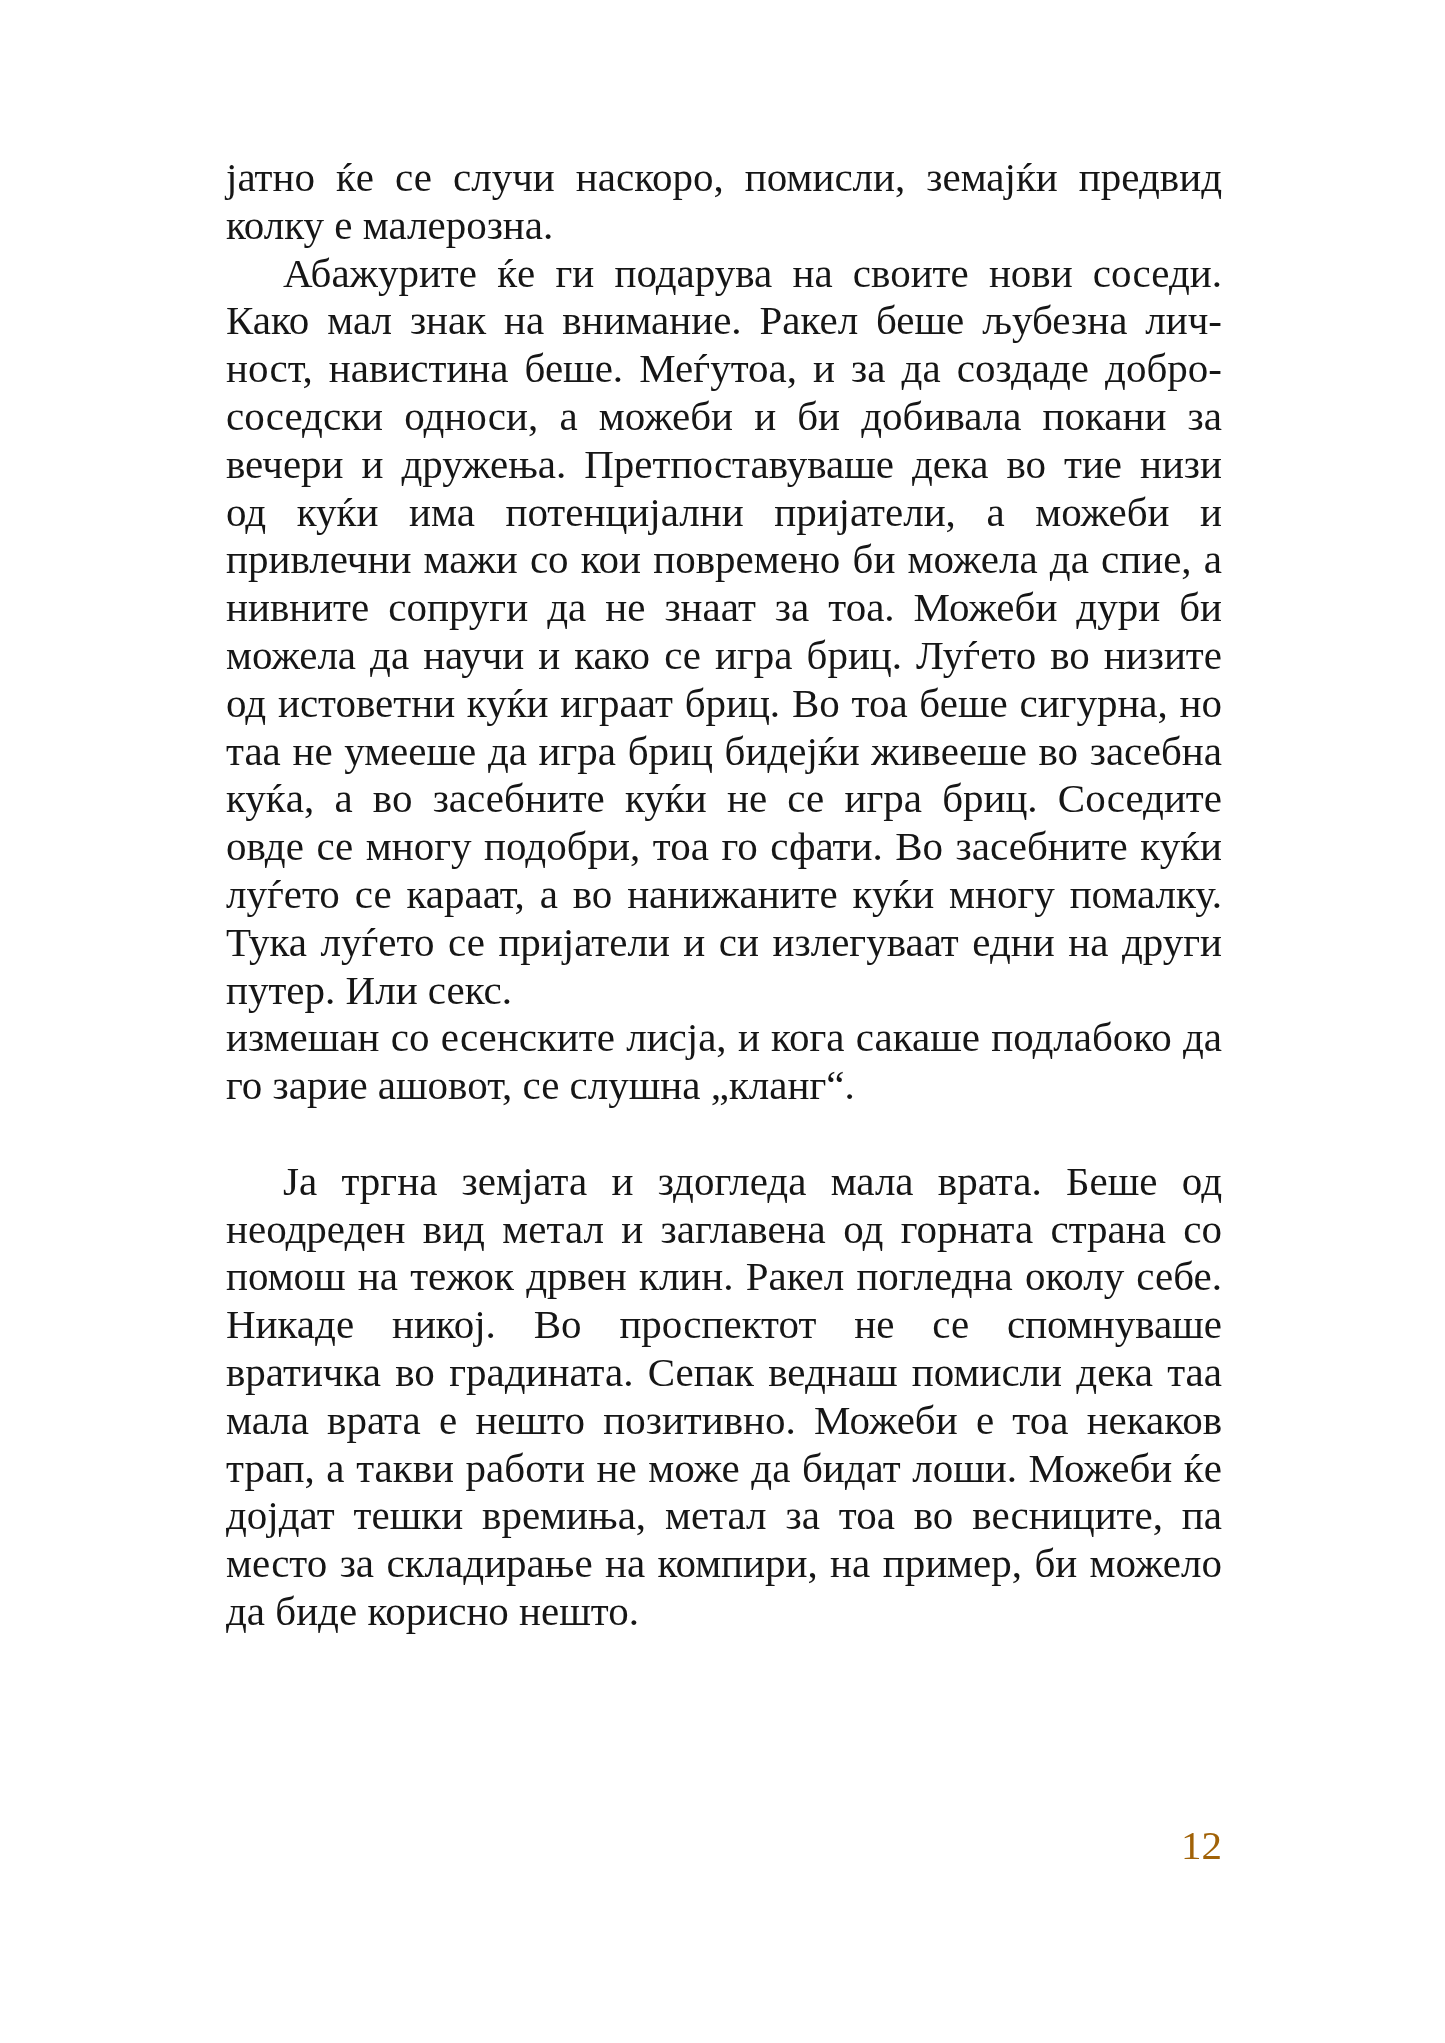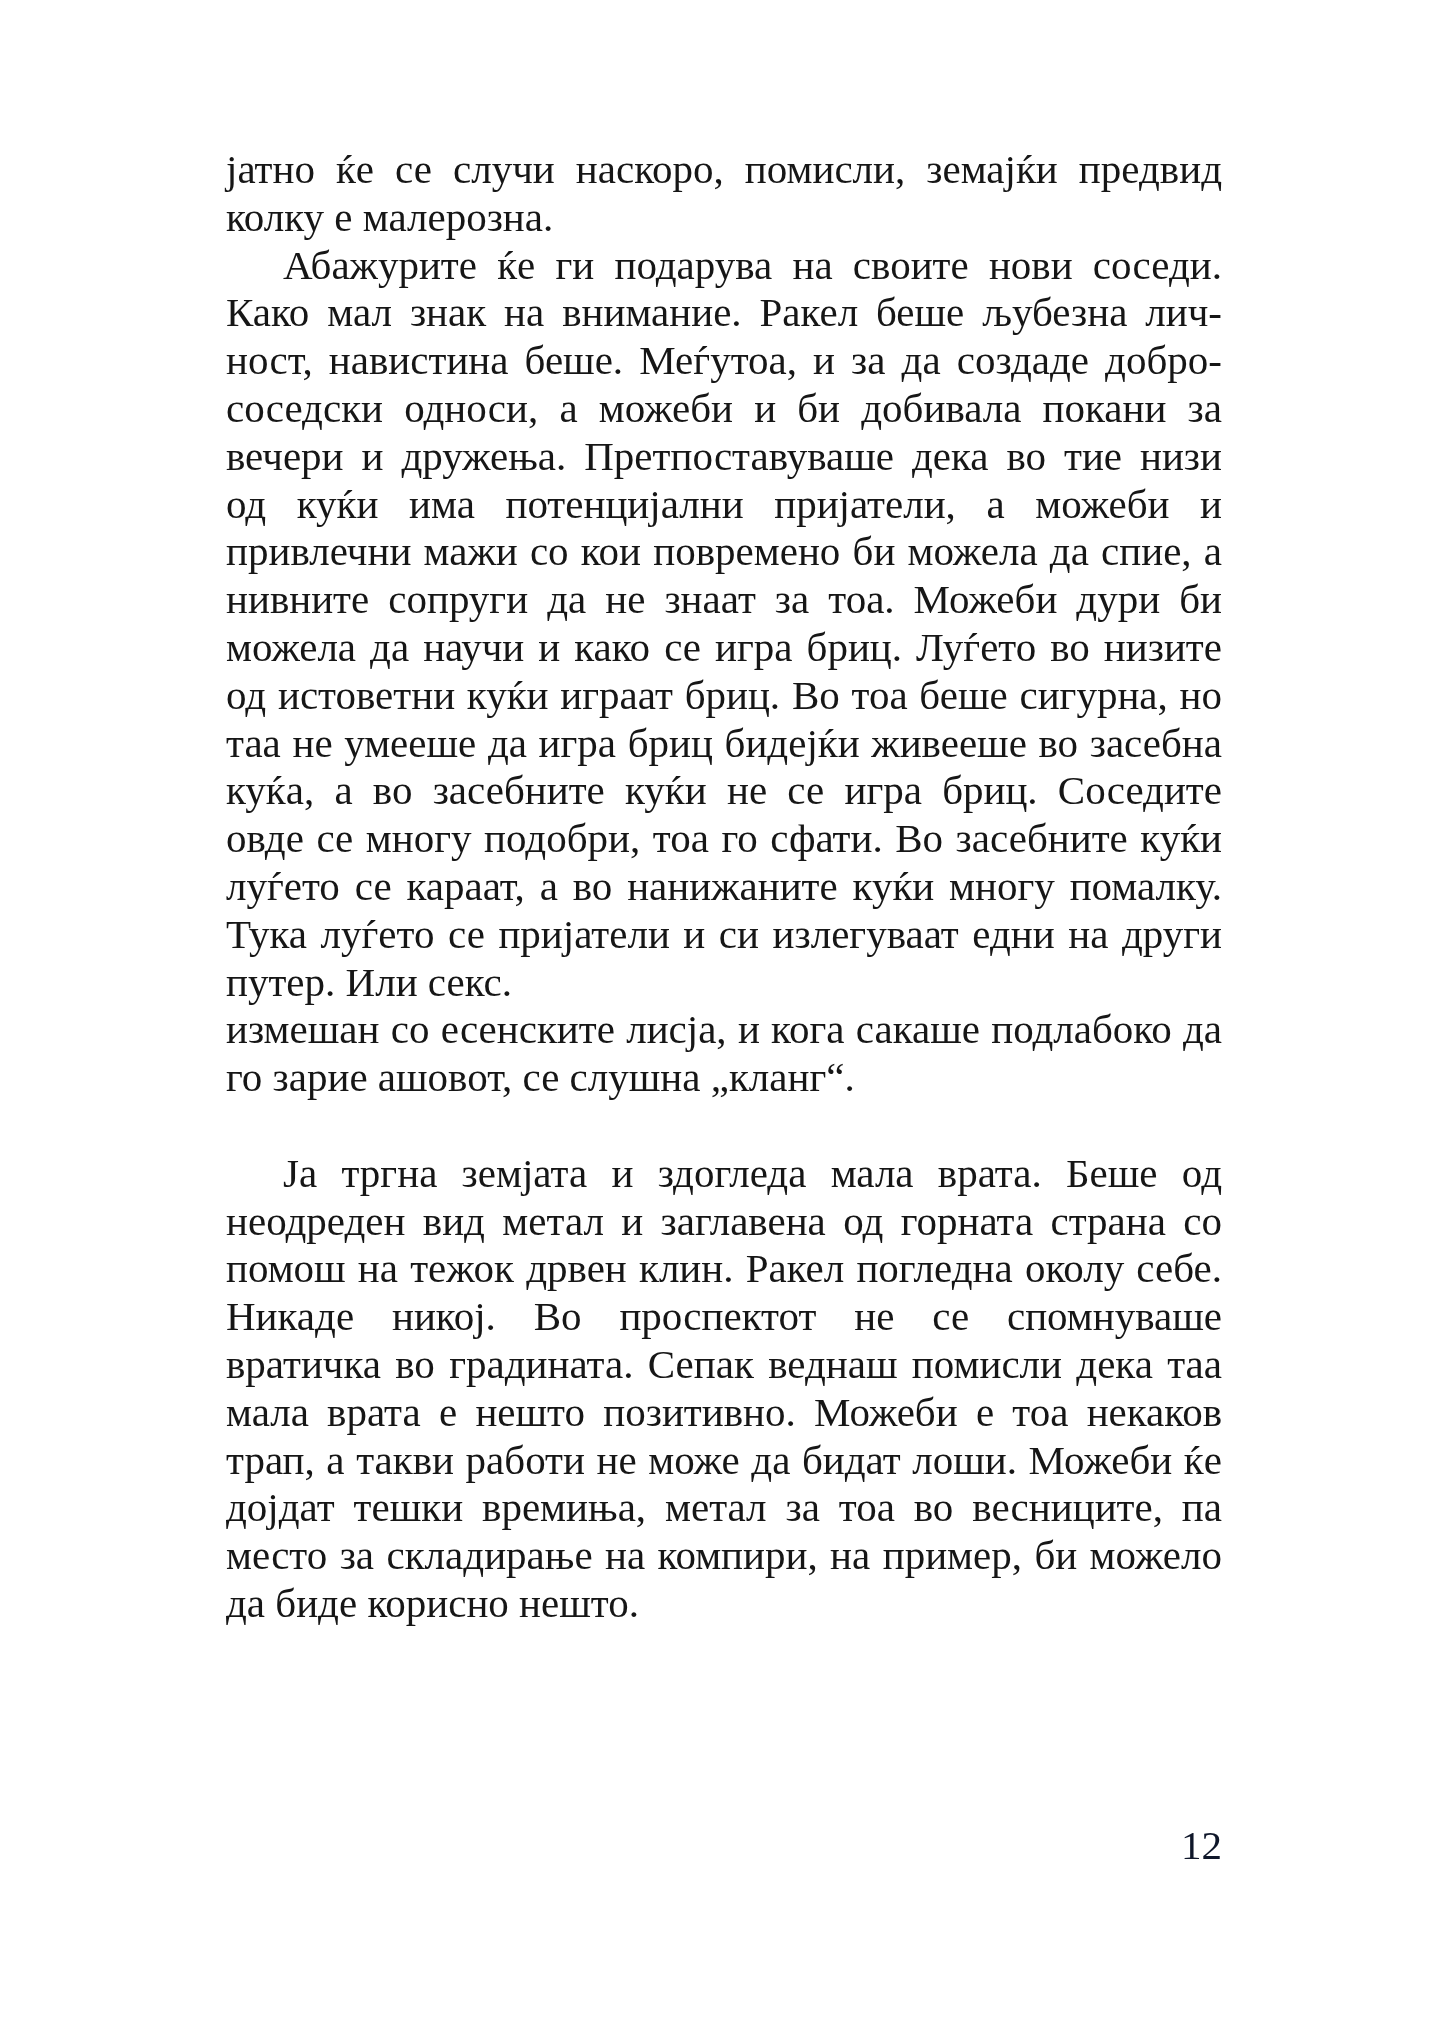--- a/index.html
+++ b/index.html
@@ -12,21 +12,21 @@
     width: 1445px;
     height: 2043px;
     background: #ffffff;
     overflow: hidden;
     font-family: "Liberation Serif", "DejaVu Serif", serif;
     color: #161616;
   }
   .text-block {
     position: absolute;
     left: 226px;
-    top: 146px;
+    top: 154px;
     width: 996px;
     font-size: 41px;
     line-height: 47.8px;
   }
   .para {
     margin: 0;
     padding: 0;
   }
   .para.after-break {
     margin-top: 47.8px;
@@ -45,21 +45,21 @@
     text-indent: 57px;
   }
   .page-number {
     position: absolute;
     left: 226px;
     top: 1822px;
     width: 996px;
     text-align: right;
     font-size: 41px;
     line-height: 47.8px;
-    color: #0f172a;
+    color: #a16207;
   }
 </style>
 </head>
 <body>
 
 <div class="page">
   <div class="text-block">
 
     <p class="para">
       <span class="line">јатно ќе се случи наскоро, помисли, земајќи предвид</span>

